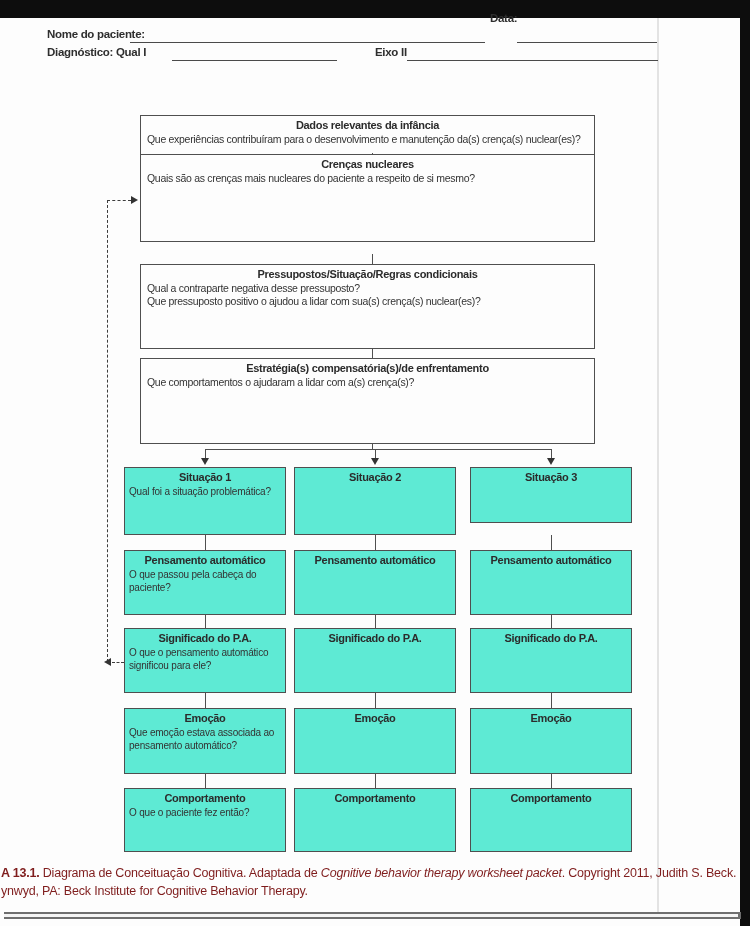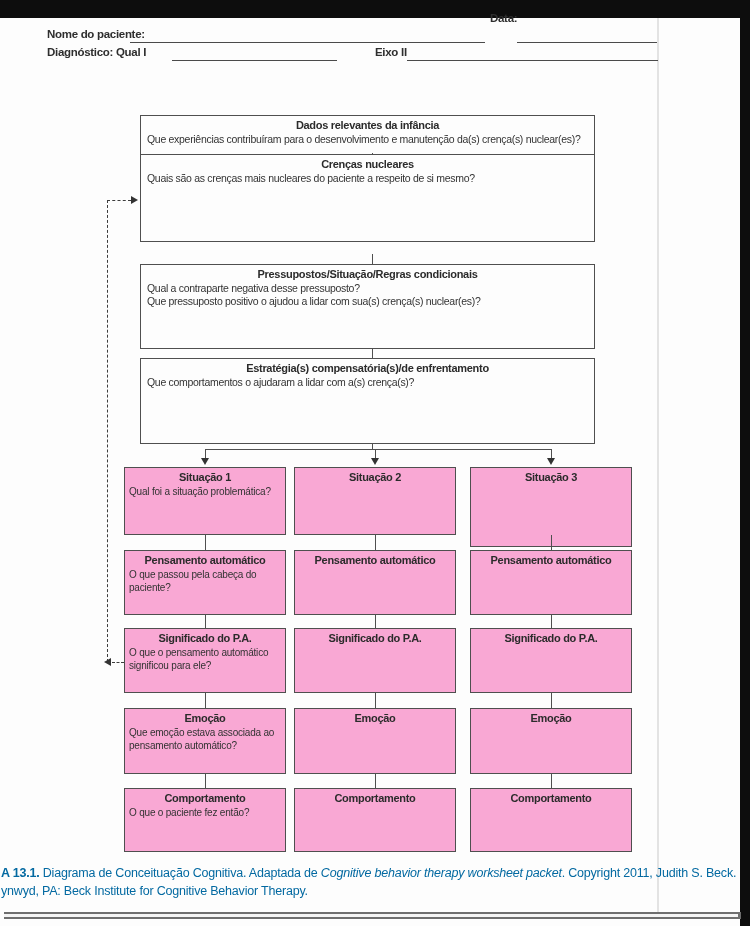--- a/index.html
+++ b/index.html
@@ -24,24 +24,24 @@
   .arrow-down { position:absolute; width:0; height:0;
     border-left:4.5px solid transparent; border-right:4.5px solid transparent; border-top:7px solid #333; }
   .arrow-right { position:absolute; width:0; height:0;
     border-top:4.5px solid transparent; border-bottom:4.5px solid transparent; border-left:7px solid #333; }
   .arrow-left { position:absolute; width:0; height:0;
     border-top:4.5px solid transparent; border-bottom:4.5px solid transparent; border-right:7px solid #333; }
 
   .dash-v { position:absolute; width:0; border-left:1.6px dashed #3d3d3d; }
   .dash-h { position:absolute; height:0; border-top:1.6px dashed #3d3d3d; }
 
-  .cbox { position:absolute; width:162px; border:1.5px solid #4f4f4f; background:#f9a8d4; padding:3px 4px 12px 4px; }
+  .cbox { position:absolute; width:162px; border:1.5px solid #4f4f4f; background:#5eead4; padding:3px 4px 12px 4px; }
   .cbox .box-q { white-space:normal; font-size:10px; letter-spacing:-0.2px; }
 
-  .caption { position:absolute; left:1px; font-size:12.5px; color:#0369a1; letter-spacing:-0.2px; white-space:nowrap; }
+  .caption { position:absolute; left:1px; font-size:12.5px; color:#7f1d1d; letter-spacing:-0.2px; white-space:nowrap; }
   .caption b { font-weight:700; }
   .caption i { font-style:italic; }
 
   .bottom-rule { position:absolute; left:4px; top:912px; width:737px; height:7px;
     border-top:2px solid #6e6e6e; border-bottom:2px solid #6e6e6e; border-right:3px solid #6e6e6e; background:#f4f4f4; }
 </style>
 </head>
 <body>
 
 <div id="stage">
@@ -137,21 +137,21 @@
   </div>
   <div class="vconn" style="left:375px; top:693px; height:15px;"></div>
   <div class="cbox" style="left:294px; top:708px; height:66px;">
     <div class="box-title">Emoção</div>
   </div>
   <div class="vconn" style="left:375px; top:774px; height:14px;"></div>
   <div class="cbox" style="left:294px; top:788px; height:64px;">
     <div class="box-title">Comportamento</div>
   </div>
 
-  <div class="cbox" style="left:470px; top:467px; height:80px;">
+  <div class="cbox" style="left:470px; top:467px; height:56px;">
     <div class="box-title">Situação 3</div>
   </div>
   <div class="vconn" style="left:551px; top:535px; height:15px;"></div>
   <div class="cbox" style="left:470px; top:550px; height:65px;">
     <div class="box-title">Pensamento automático</div>
   </div>
   <div class="vconn" style="left:551px; top:615px; height:13px;"></div>
   <div class="cbox" style="left:470px; top:628px; height:65px;">
     <div class="box-title">Significado do P.A.</div>
   </div>

